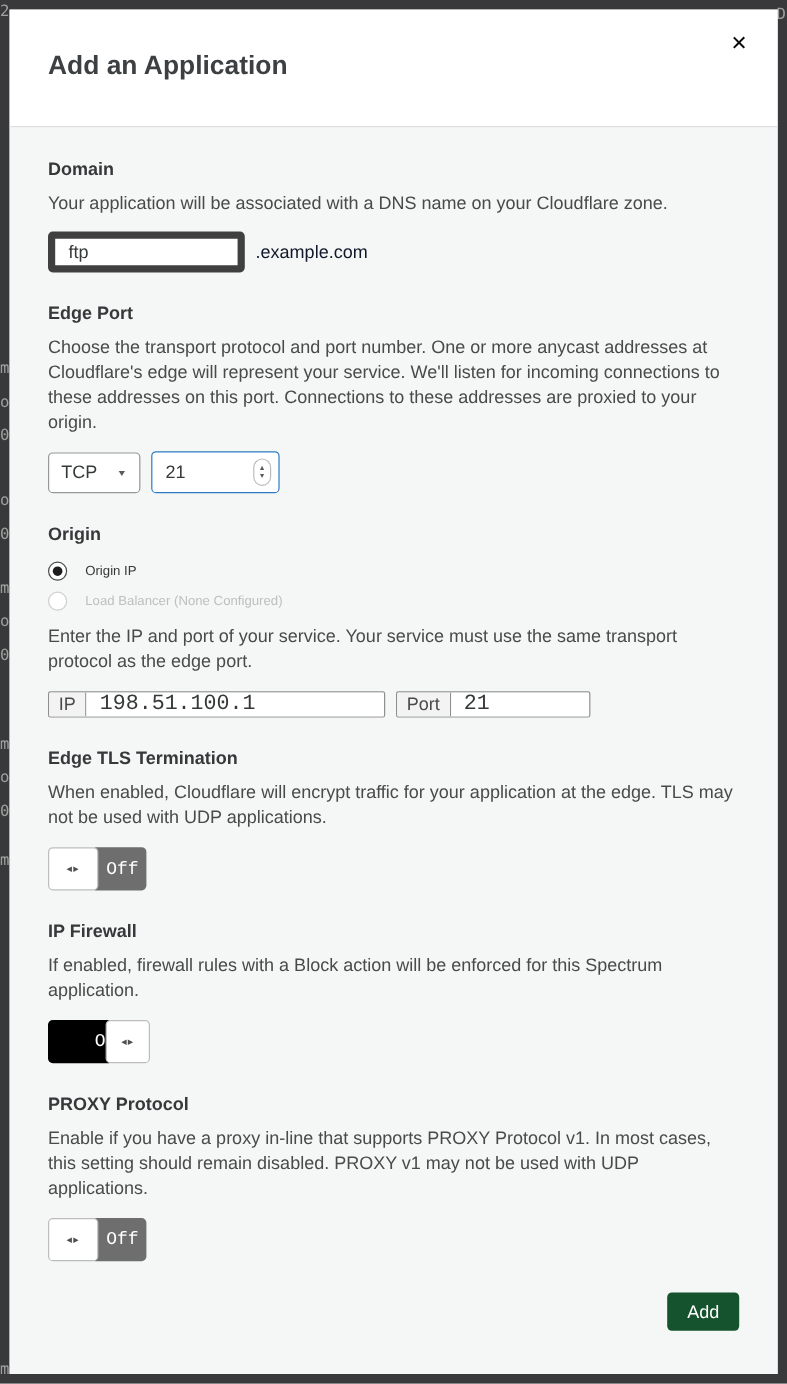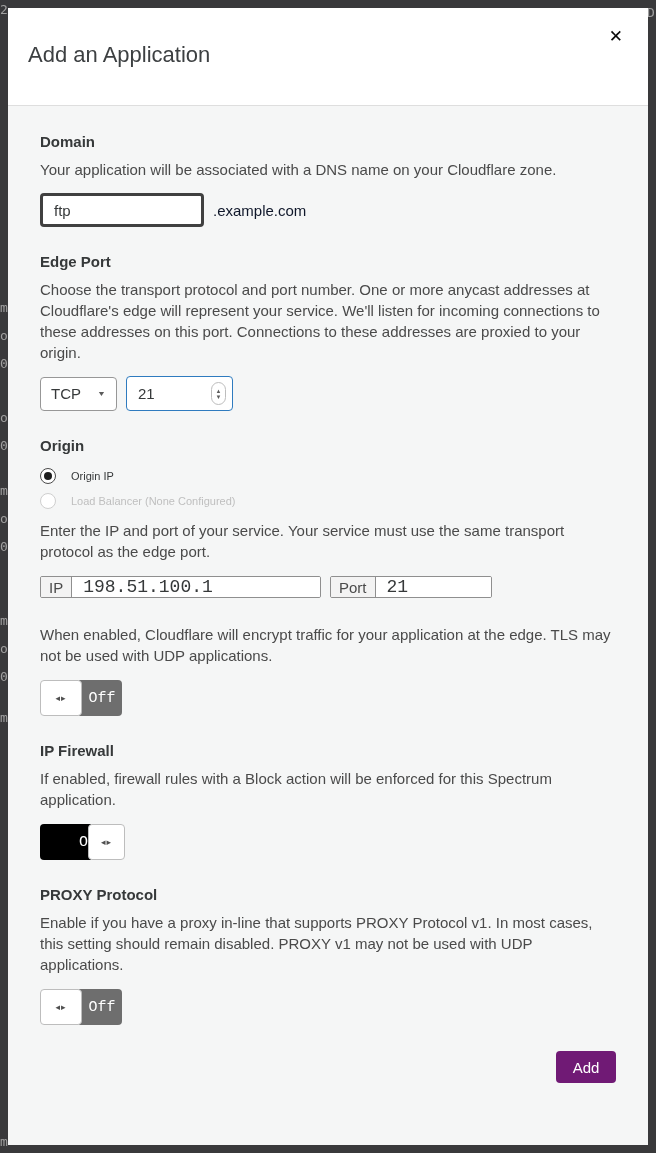--- a/index.html
+++ b/index.html
@@ -18,41 +18,41 @@
     font-family:"DejaVu Sans Mono", monospace;
     font-size:13px; color:#a0a0a0; white-space:pre;
   }
   
   .modal {
     position:absolute; left:8px; top:8px; width:640px; height:1137px;
     background:#ffffff; z-index:1;
   }
   .modal-header { position:relative; height:97px; background:#fff; }
   .modal-title {
-    position:absolute; left:20px; top:34px;
-    font-size:22px; font-weight:400; color:#3d4042;
+    position:absolute; left:32px; top:34px;
+    font-size:22px; font-weight:700; color:#3d4042;
   }
   .close-btn {
     position:absolute; right:21px; top:16px;
     font-size:17px; font-weight:700; color:#0a0a0a;
     cursor:pointer; line-height:1; padding:4px;
   }
   .modal-body {
     position:absolute; top:97px; left:0; right:0; bottom:0;
     background:#f5f6f6; border-top:1px solid #dedede;
     padding:27px 32px 0 32px;
   }
   .section { margin-bottom:26px; }
   .section h3 { font-size:15px; font-weight:700; color:#36393a; margin-bottom:9px; }
   .section p  { font-size:15px; color:#4a4a4a; line-height:21px; margin-bottom:4px; max-width:576px; }
   .row { display:flex; align-items:center; }
 
   
   .text-input {
-    height:34px; background:#fff; border:3px solid #404040; border-radius:4px;
+    height:34px; background:#fff; border:6px solid #404040; border-radius:4px;
     font-size:15px; color:#36393a; padding:0 11px;
     font-family:"Liberation Sans","DejaVu Sans",sans-serif; outline:none;
   }
   .domain-row { margin-top:13px; }
   .domain-input { width:164px; }
   .domain-suffix { font-size:15px; color:#0f172a; margin-left:9px; }
 
   
   .edgeport-row { margin-top:13px; }
   .select-box {
@@ -120,21 +120,21 @@
     color:#fff; font-size:15px;font-family:Liberation Mono, monospace;
   }
   .toggle.off .toggle-handle { border-radius:4px; }
   .toggle.off .toggle-label { background:#6e6e6e; border-radius:0 4px 4px 0; margin-left:-3px; padding-left:3px; }
   .toggle.on .toggle-label { background:#000000; border-radius:4px 0 0 4px; margin-right:-3px; padding-right:3px;padding-left:48px; }
   .toggle.on .toggle-handle { border-radius:4px; }
 
   
   .footer { display:flex; justify-content:flex-end; margin-top:8px; padding-bottom:32px; }
   .add-btn {
-    min-width:60px; height:32px; background:#701a75; color:#fff; border:none;
+    min-width:60px; height:32px; background:#14532d; color:#fff; border:none;
     border-radius:4px; font-size:15px; cursor:pointer; padding:0 14px;
     font-family:"Liberation Sans","DejaVu Sans",sans-serif;
   }
 </style>
 </head>
 <body>
 
 <div id="backdrop">
     <span class="bg-frag" style="left: 0px; top: 2px;">2</span>
     <span class="bg-frag" style="left: 647px; top: 5px;">D</span>
@@ -208,20 +208,21 @@
           <input type="text" value="198.51.100.1" style="">
         </div>
         <div class="input-group port-group">
           <span class="input-prefix">Port</span>
           <input type="text" value="21" style="">
         </div>
       </div>
     </div>
 
     <div class="section">
+      <h3>Edge TLS Termination</h3>
       <p>When enabled, Cloudflare will encrypt traffic for your application at the edge. TLS may not be used with UDP applications.</p>
       <div class="toggle off">
         <div class="toggle-handle">◂▸</div>
         <div class="toggle-label">Off</div>
       </div>
     </div>
 
     <div class="section">
       <h3>IP Firewall</h3>
       <p>If enabled, firewall rules with a Block action will be enforced for this Spectrum application.</p>

